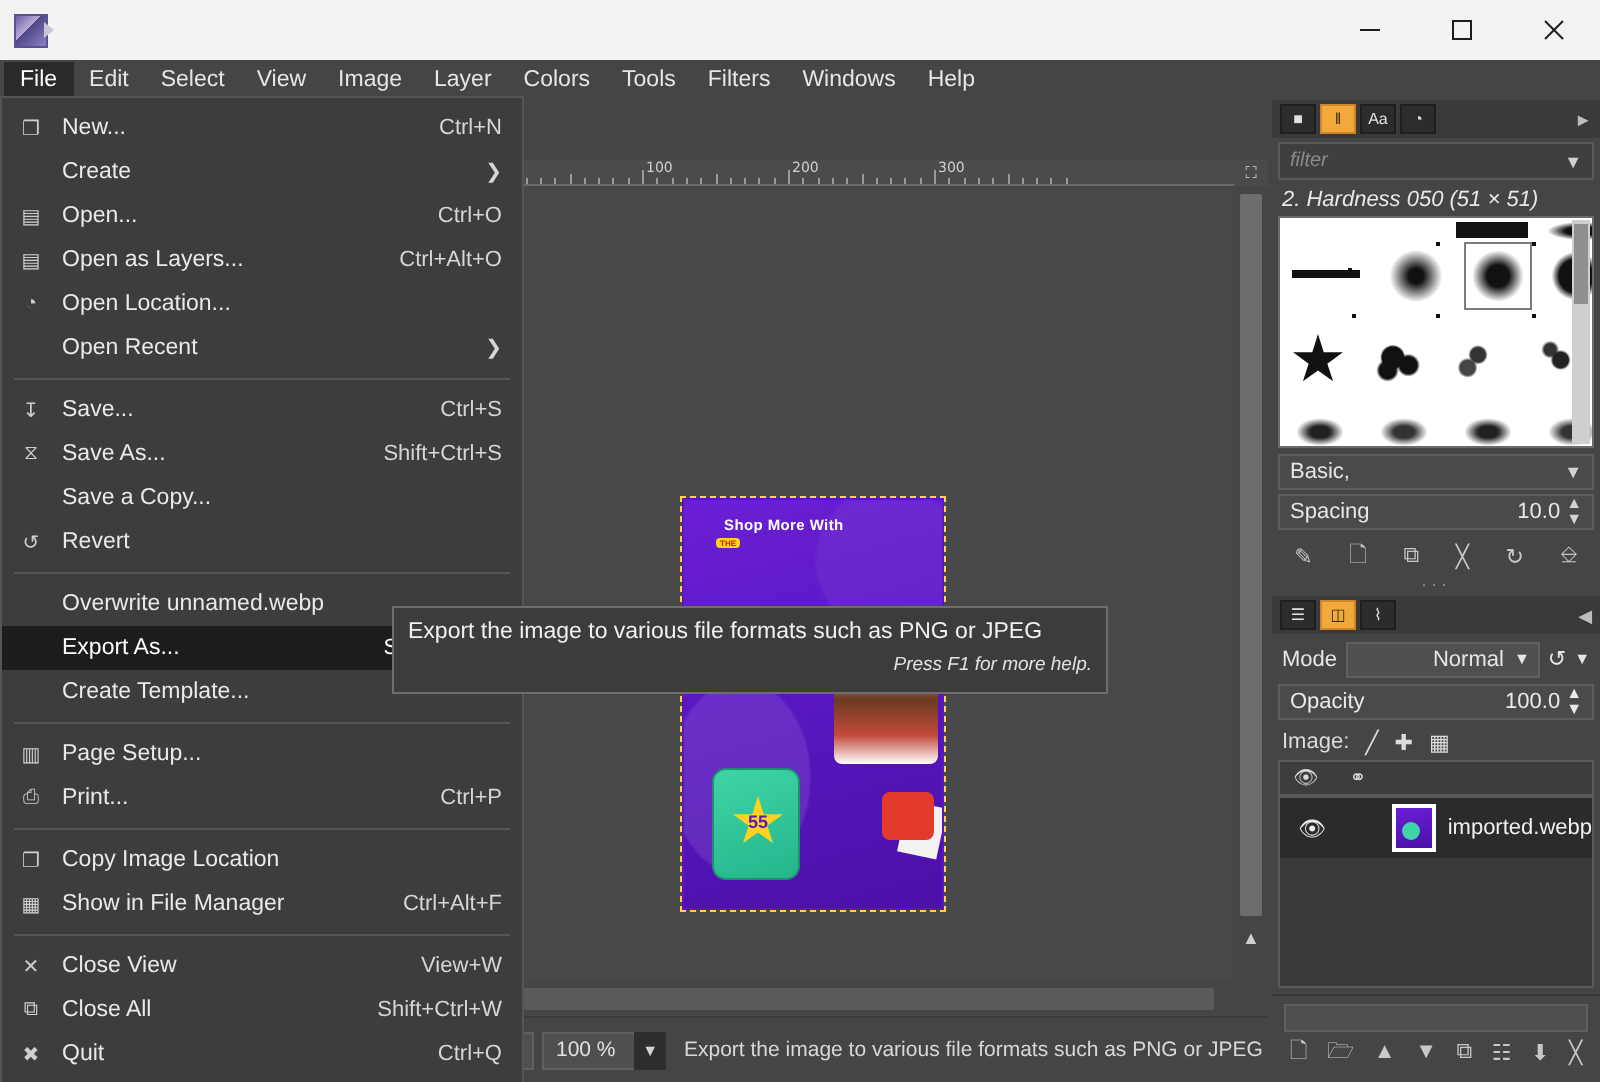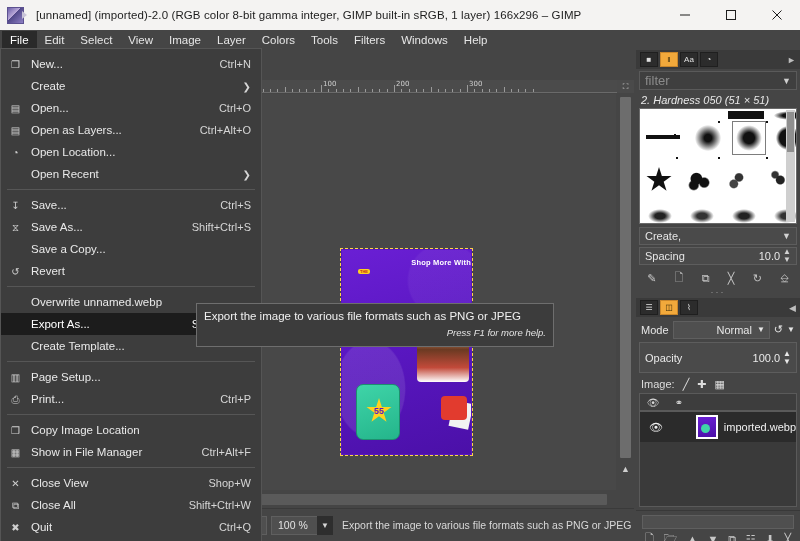--- a/index.html
+++ b/index.html
@@ -116,22 +116,22 @@
     background: #5b16c4;
   }
   .ad {
     position: absolute; inset: 1px;
     background:
       radial-gradient(ellipse at 22% 68%, rgba(255,255,255,.10) 0 24%, transparent 25%),
       radial-gradient(circle at 80% 15%, rgba(255,255,255,.05) 0 18%, transparent 19%),
       linear-gradient(165deg,#6a1fd4 0%, #5a17c2 45%, #4b10a8 100%);
       overflow: hidden;
   }
-  .ad-top { position:absolute; left:0; right:0; top:8px; text-align:right;
-            font-size:7.5px; color:#ffffff; font-weight:bold; letter-spacing:.2px; }
+  .ad-top { position:absolute; left:0; right:0; top:8px; text-align:left;
+            font-size:7.5px; color:#ffffff; font-weight:bold; letter-spacing:.2px;padding-left:20px; }
   .loot-wrap { position:absolute; left:10px; right:10px; top:22px; height:17px;
                display:flex; align-items:stretch; }
   .loot-red { flex:0 0 52%; background:#e0352b; border-radius:4px 0 0 4px;
               display:flex; align-items:center; justify-content:center;
               color:#ffe033; font-weight:bold; font-size:10px; font-style:italic;
               letter-spacing:-.3px; }
   .loot-yellow { flex:1 1 auto; background:#ffd21e; border-radius:0 4px 4px 0;
               display:flex; align-items:center; justify-content:center;
               color:#3b1470; font-weight:bold; font-size:8px; letter-spacing:-.2px; }
   .the-badge { position:absolute; left:16px; top:19px; background:#ffd21e; color:#c0271f;
@@ -255,21 +255,21 @@
     display:flex; align-items:center; justify-content:center;
     color:#e0e0e0; font-size: 8px;
   }
   .dtab.active { background:#f2a93b; border-color:#c9862b; color:#3a2a08; }
   .dock-menu-btn { margin-left:auto; color:#bdbdbd; font-size:9px; }
 
   .filter-row {
     height: 19px; margin: 2px 3px; background:#3f3f3f; border:1px solid #5a5a5a;
     display:flex; align-items:center; padding:0 5px;
   }
-  .filter-row .ph { font-size:13px; color:#8b8b8b; }
+  .filter-row .ph { font-size:10px; color:#8b8b8b; font-style: italic;}
   .filter-row .arrow { margin-left:auto; color:#cfcfcf; font-size:9px;}
 
   .brush-name {
     font-size: 11px; color: #e8e8e8; font-style: italic; padding: 2px 5px;
     white-space: nowrap;
   }
   .brush-grid {
     margin: 0 3px; height: 116px; background: #ffffff; position: relative;
     border:1px solid #6a6a6a; overflow:hidden;
   }
@@ -305,21 +305,21 @@
     height: 21px; display:flex; align-items:center; padding:0 5px; gap:4px;
     font-size:11px; color:#e6e6e6; margin-top:2px;
   }
   .mode-combo {
     flex:1; height:18px; background:#4f4f4f; border:1px solid #5f5f5f;
     display:flex; align-items:center; justify-content:flex-end; padding:0 4px; gap:5px;
   }
   .lockrow { height:18px; display:flex; align-items:center; padding:0 5px; gap:8px;
              font-size:11px; color:#dcdcdc; }
   .opacity-row {
-    height:31px; margin:2px 3px; background:#4a4a4a; border:1px solid #5d5d5d;
+    height:18px; margin:2px 3px; background:#4a4a4a; border:1px solid #5d5d5d;
     display:flex; align-items:center; padding:0 5px; font-size:11px; color:#e9e9e9;
   }
   .layer-head {
     height:18px; margin:0 3px; background:#3d3d3d; border:1px solid #5a5a5a;
     display:flex; align-items:center; color:#d8d8d8; font-size:10px;
   }
   .layer-head .c { width:26px; text-align:center; }
   .layer-list { margin:0 3px; background:#3a3a3a; height:96px; border:1px solid #5a5a5a;}
   .layer-row {
     height:30px; background:#2b2b2b; display:flex; align-items:center; gap:6px;
@@ -346,21 +346,20 @@
   }
   .dock-sep { height:1px; background:#383838; margin:3px 0; }
 </style>
 </head>
 <body>
 
 <div id="app">
 
   <div class="titlebar">
     <div class="title-icon"></div>
-    <div class="title-text">[unnamed] (imported)-2.0 (RGB color 8-bit gamma integer, GIMP built-in sRGB, 1 layer) 166x296 – GIMP</div>
     <div class="win-btns">
       <div class="win-btn">
         <svg width="12" height="12" viewBox="0 0 12 12">
             <line x1="1" y1="6" x2="11" y2="6" stroke="#1d1d1d" stroke-width="1"></line>
           </svg>
       </div>
       <div class="win-btn">
         <svg width="12" height="12" viewBox="0 0 12 12">
             <rect x="1.5" y="1.5" width="9" height="9" fill="none" stroke="#1d1d1d" stroke-width="1"></rect>
           </svg>
@@ -636,21 +635,21 @@
       </div>
       <div class="mi">
         <span class="micon">▦</span>
         <span>Show in File Manager</span>
         <span class="accel">Ctrl+Alt+F</span>
       </div>
       <div class="msep"></div>
       <div class="mi">
         <span class="micon">✕</span>
         <span>Close View</span>
-        <span class="accel">Shop+W</span>
+        <span class="accel">View+W</span>
       </div>
       <div class="mi">
         <span class="micon">⧉</span>
         <span>Close All</span>
         <span class="accel">Shift+Ctrl+W</span>
       </div>
       <div class="mi">
         <span class="micon">✖</span>
         <span>Quit</span>
         <span class="accel">Ctrl+Q</span>
@@ -706,21 +705,21 @@
       <div class="bdot" style="left:126px;top:12px;"></div>
       <div class="bdot" style="left:126px;top:48px;"></div>
 
       <div class="bdot" style="left:36px;top:48px;"></div>
       <div class="brush-scroll">
         <div class="th"></div>
       </div>
     </div>
 
     <div class="combo-row">
-      <span>Create,</span>
+      <span>Basic,</span>
       <span class="arrow">▼</span>
     </div>
 
     <div class="spin-row">
       <span>Spacing</span>
       <span class="val">10.0</span>
       <span class="spin">▲<br>▼</span>
     </div>
 
     <div class="icon-row">

